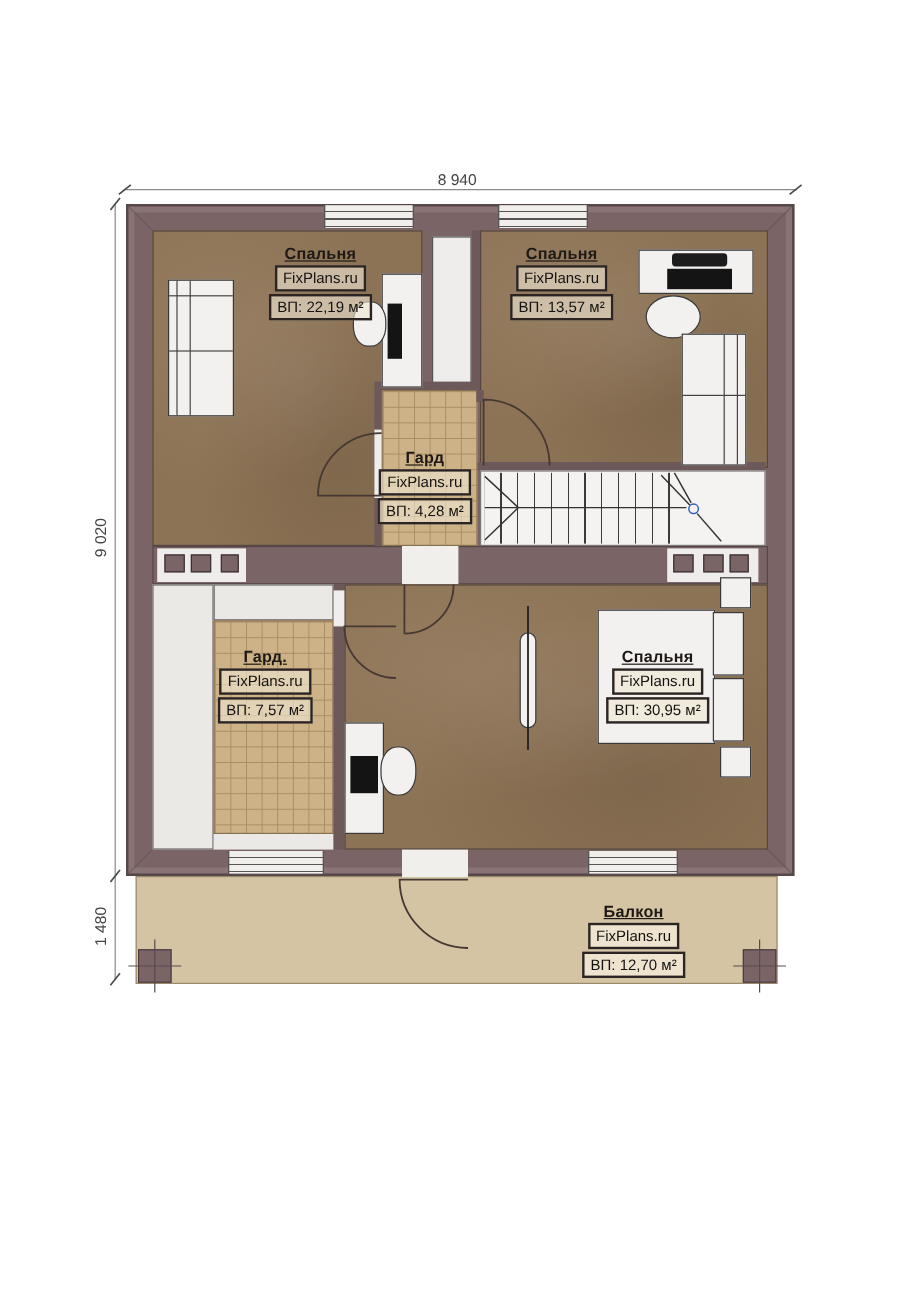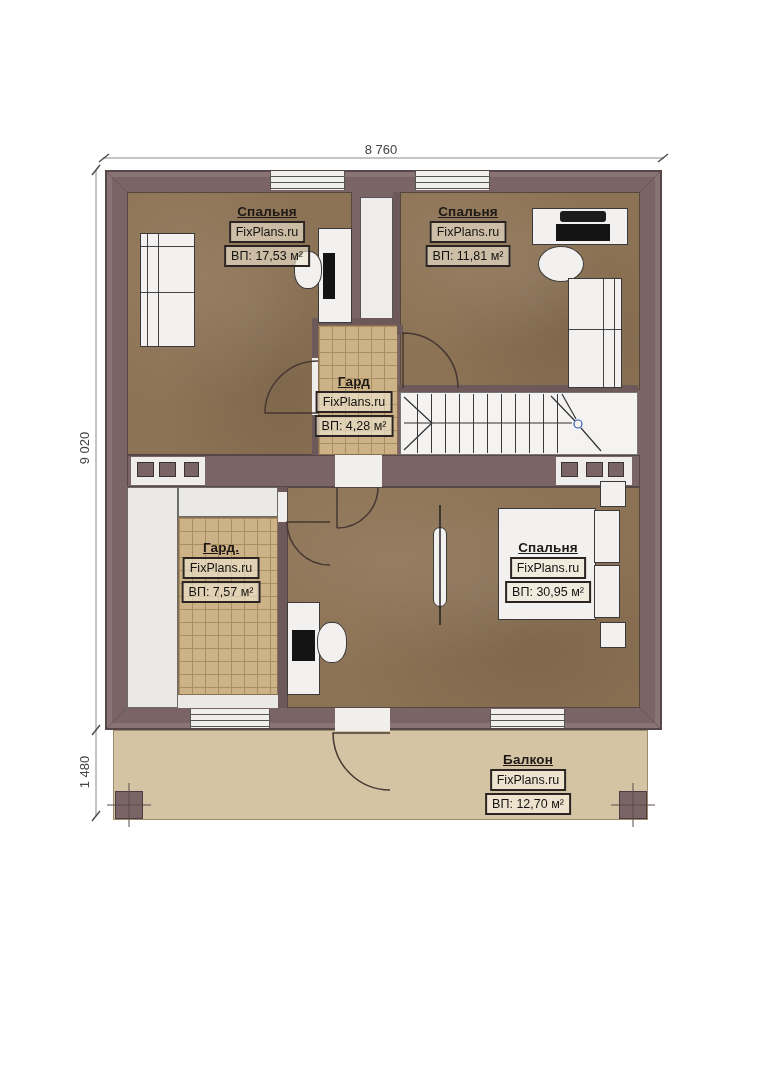--- a/index.html
+++ b/index.html
@@ -169,34 +169,34 @@
     </g>
     <g stroke="#4a4a4a" stroke-width="1.4">
       <path d="M99 162 L109 154"></path>
         <path d="M658 162 L668 154"></path>
       <path d="M92 175 L100 165"></path>
         <path d="M92 735 L100 725"></path>
         <path d="M92 821 L100 811"></path>
     </g>
   </svg>
 
-  <div class="dim-text" style="left:381px; top:142px; transform:translateX(-50%);">8 760</div>
+  <div class="dim-text" style="left:381px; top:142px; transform:translateX(-50%);">8 940</div>
   <div class="dim-text rot" style="left:84px; top:448px;">9 020</div>
   <div class="dim-text rot" style="left:84px; top:772px;">1 480</div>
 
   <div class="room-label" style="left:267px; top:204px;">
     <div class="room-name">Спальня</div>
     <div class="label-box">FixPlans.ru</div>
-    <div class="label-box">ВП: 17,53 м²</div>
+    <div class="label-box">ВП: 22,19 м²</div>
   </div>
 
   <div class="room-label" style="left:468px; top:204px;">
     <div class="room-name">Спальня</div>
     <div class="label-box">FixPlans.ru</div>
-    <div class="label-box">ВП: 11,81 м²</div>
+    <div class="label-box">ВП: 13,57 м²</div>
   </div>
 
   <div class="room-label" style="left:354px; top:374px;">
     <div class="room-name">Гард</div>
     <div class="label-box">FixPlans.ru</div>
     <div class="label-box">ВП: 4,28 м²</div>
   </div>
 
   <div class="room-label" style="left:221px; top:540px;">
     <div class="room-name">Гард.</div>

